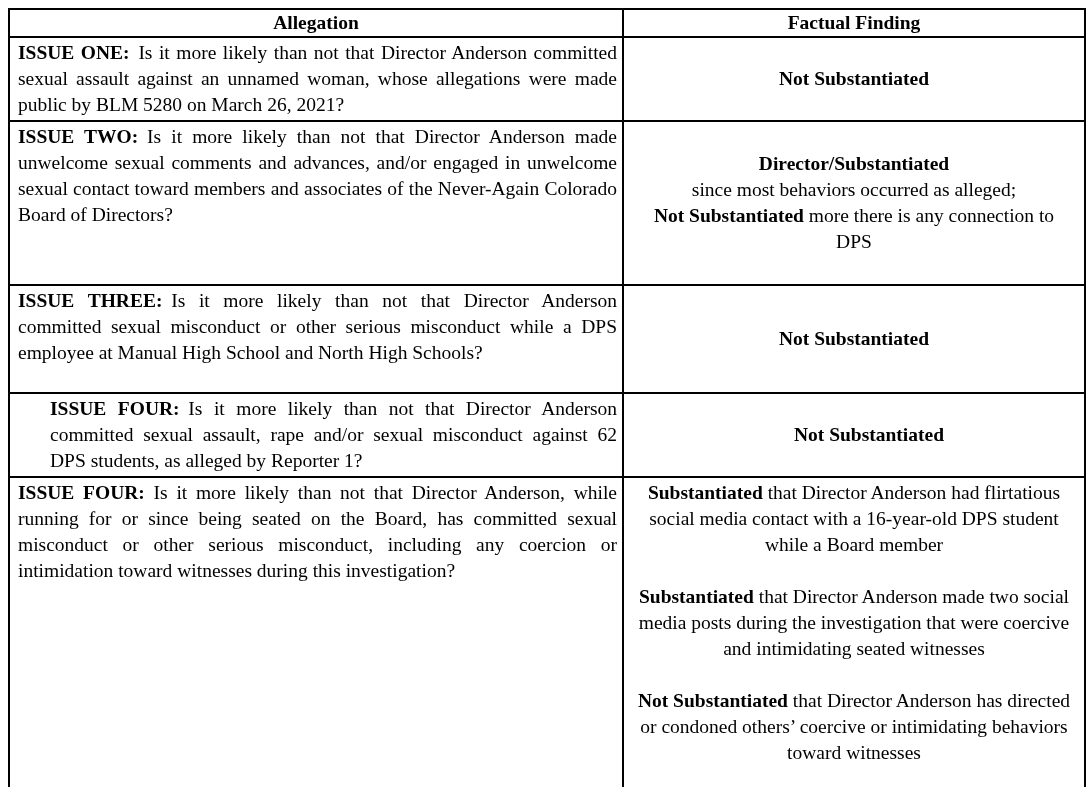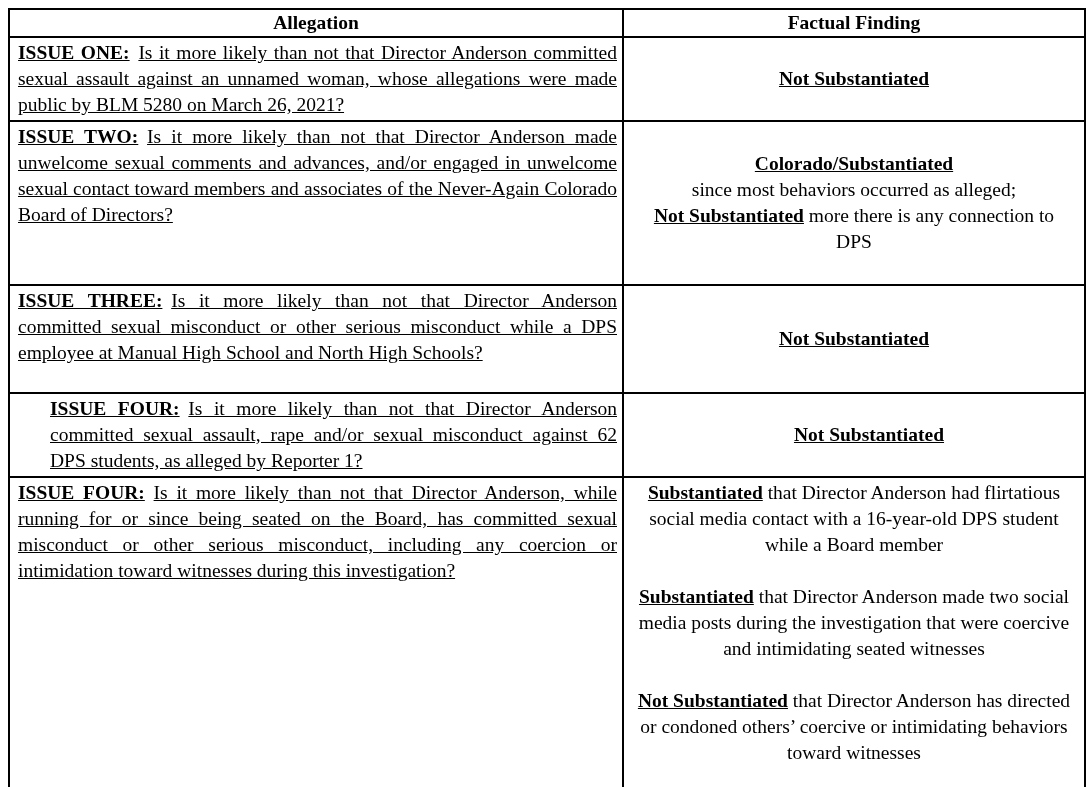--- a/index.html
+++ b/index.html
@@ -30,41 +30,40 @@
     font-weight: bold;
     text-align: center;
     vertical-align: middle;
     height: 26px;
     padding: 0 8px;
   }
   td.allegation {
     text-align: justify;
     vertical-align: top;
     padding: 2px 5px 2px 8px;
-    text-decoration: underline;
   }
   td.finding {
     text-align: center;
     vertical-align: middle;
     padding: 2px 10px;
   }
   td.finding.top {
     vertical-align: top;
   }
   .issue-label {
     font-weight: bold;
     margin-right: 0.45em;
   }
   td.finding p {
     margin: 0 0 26px 0;
   }
   td.finding p:last-child {
     margin-bottom: 0;
   }
-  .b { font-weight: bold; text-decoration: underline; }
+  .b { font-weight: bold; }
   tr.row-h1 td { height: 74px; }
   tr.row-h2 td { height: 158px; }
   tr.row-h3 td { height: 102px; }
   tr.row-h4 td { height: 76px; padding-left: 40px; }
   tr.row-h5 td { height: 312px; }
 </style>
 </head>
 <body>
 
 <table class="findings">
@@ -85,21 +84,21 @@
       </td>
       <td class="finding">
           <p><span class="b">Not Substantiated</span></p>
         </td>
     </tr>
     <tr class="row-h2">
       <td class="allegation">
         <span class="issue-label">ISSUE TWO:</span><span>Is it more likely than not that Director Anderson made unwelcome sexual comments and advances, and/or engaged in unwelcome sexual contact toward members and associates of the Never-Again Colorado Board of Directors?</span>
       </td>
       <td class="finding">
-          <p><span class="b">Colorado/Substantiated</span><br><span>since most behaviors occurred as alleged;</span><br><span class="b">Not Substantiated</span><span> more there is any connection to DPS</span></p>
+          <p><span class="b">Director/Substantiated</span><br><span>since most behaviors occurred as alleged;</span><br><span class="b">Not Substantiated</span><span> more there is any connection to DPS</span></p>
         </td>
     </tr>
     <tr class="row-h3">
       <td class="allegation">
         <span class="issue-label">ISSUE THREE:</span><span>Is it more likely than not that Director Anderson committed sexual misconduct or other serious misconduct while a DPS employee at Manual High School and North High Schools?</span>
       </td>
       <td class="finding">
           <p><span class="b">Not Substantiated</span></p>
         </td>
     </tr>

